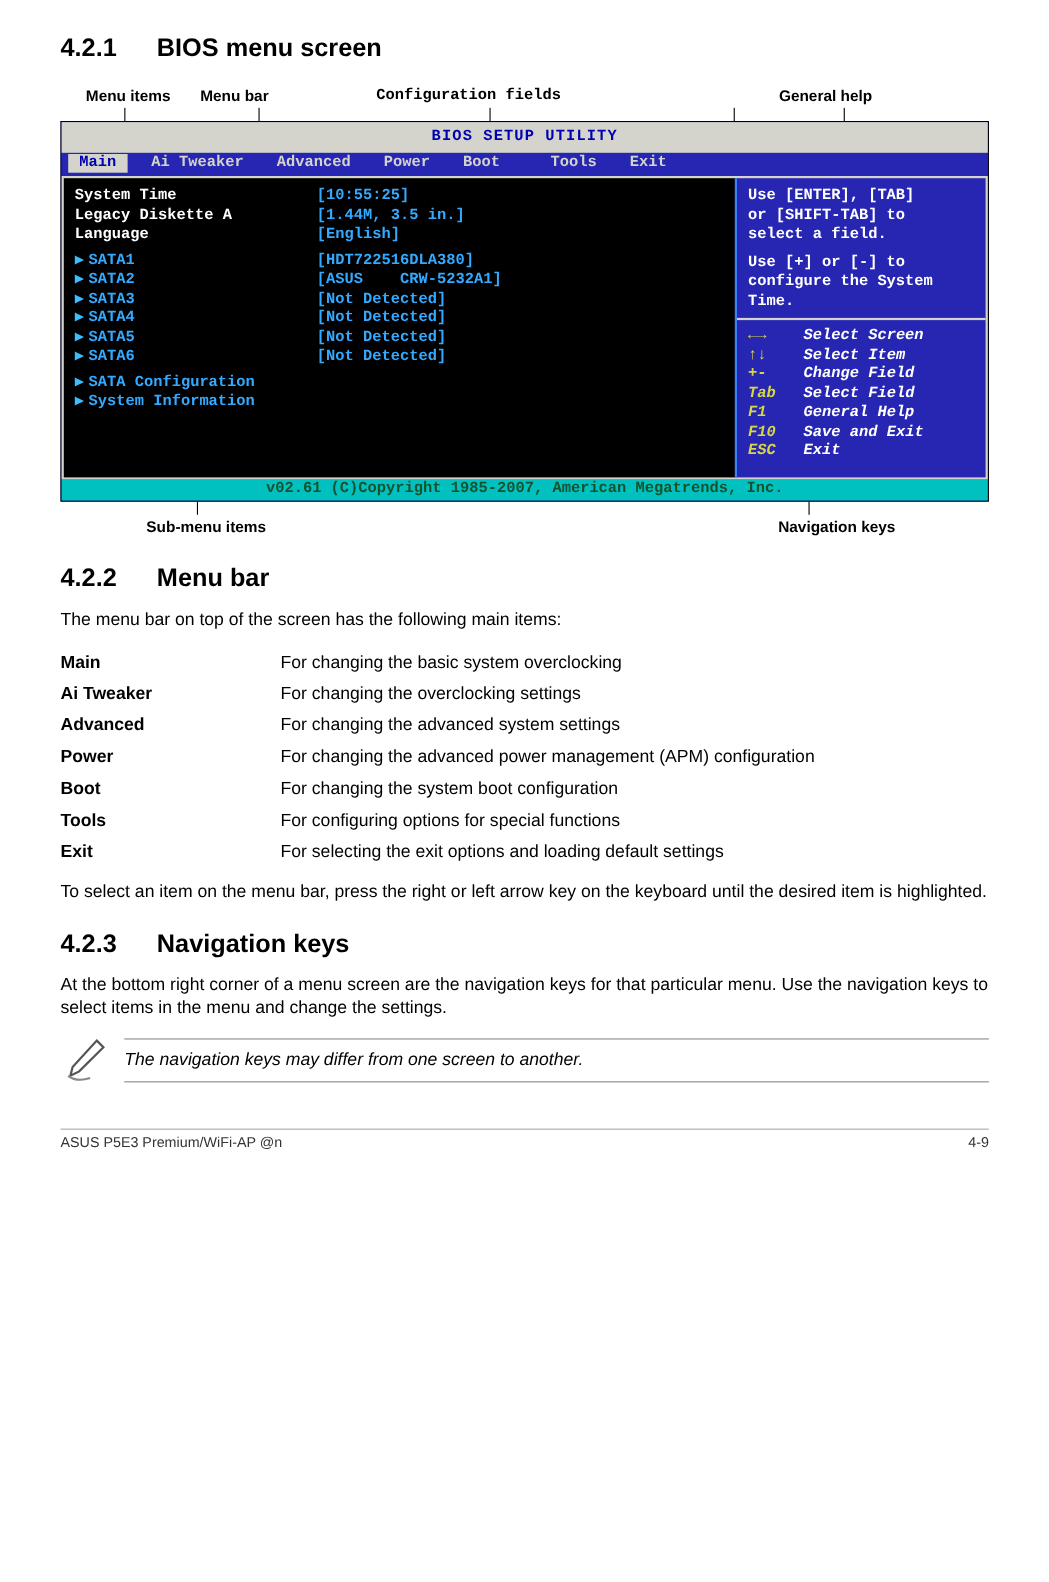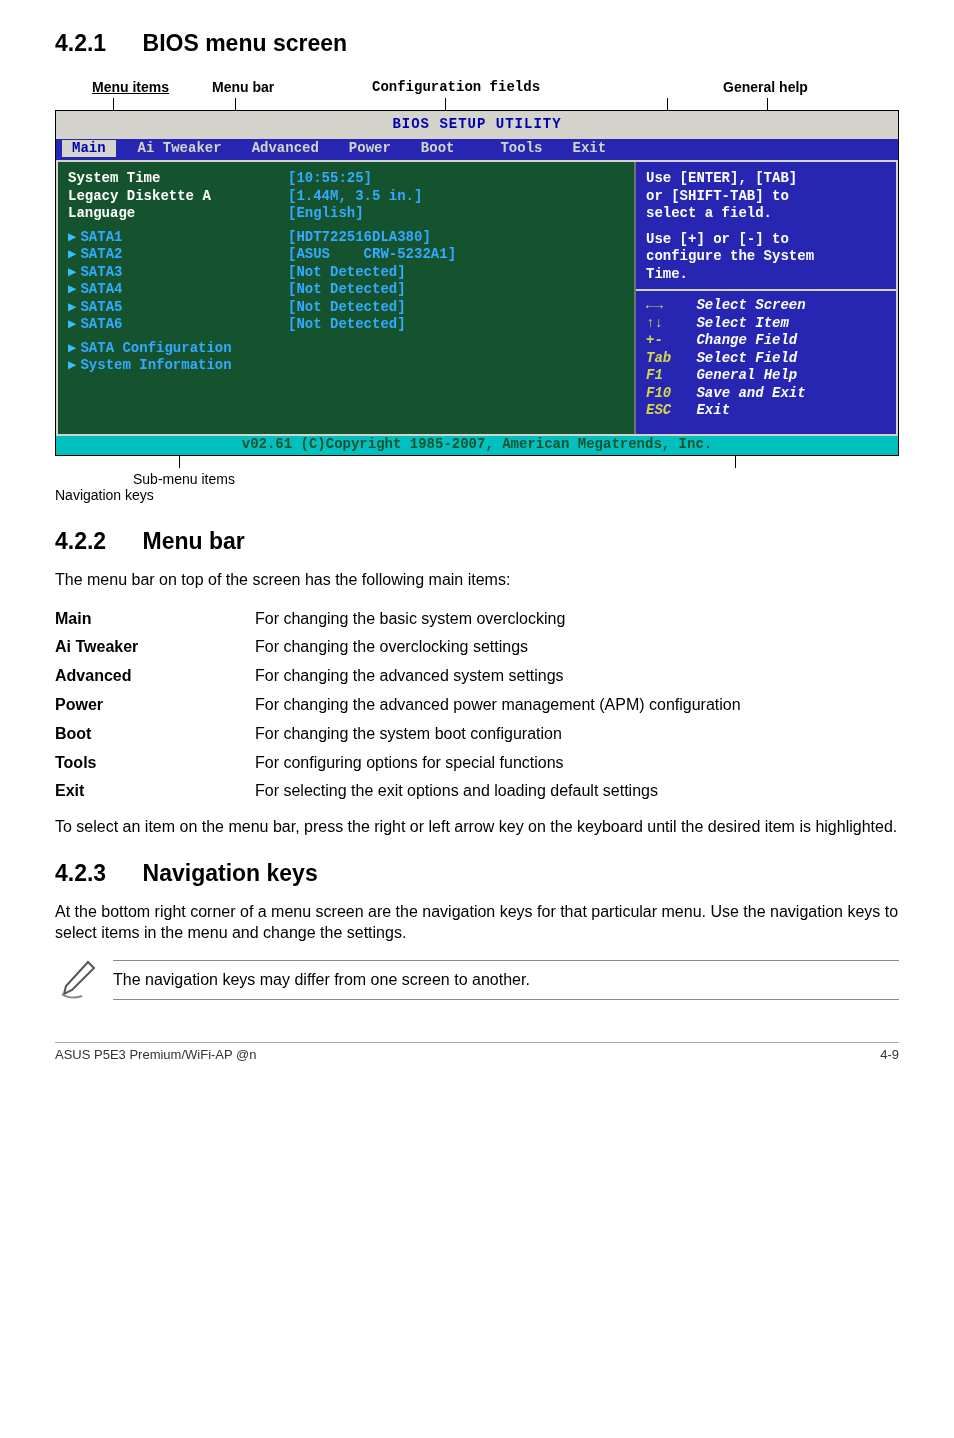--- a/index.html
+++ b/index.html
@@ -22,21 +22,21 @@
   .heading-num {
     display: inline-block;
     margin-right: 30px;
   }
   .labels-row {
     display: flex;
     font-size: 14px;
     font-weight: bold;
     margin-bottom: 3px;
   }
-  .label-mi { margin-left: 37px; width: 120px; text-decoration: underline; }
+  .label-mi { margin-left: 23px; width: 104px; }
   .label-mb { width: 160px; }
   .label-cf { width: 260px; font-family: Liberation Mono, monospace; }
   .label-gh { flex: 1; text-align: center; }
   .tick-row {
     position: relative;
     height: 12px;
   }
   .tick {
     position: absolute;
     width: 1px;
@@ -74,26 +74,26 @@
     color: #0000b3;
     padding: 0 10px;
   }
   .bios-body {
     display: flex;
     background: #d4d4cc;
     padding: 2px;
   }
   .bios-left {
     flex: 1;
-    background: #14532d;
+    background: #000000;
     padding: 8px 10px;
-    border-right: 2px solid #737373;
+    border-right: 2px solid #3b82f6;
   }
   .bios-right {
-    width: 260px;
+    width: 226px;
     background: #2626b3;
     padding: 8px 10px;
     color: #fff;
     display: flex;
     flex-direction: column;
   }
   .bl-row { display: flex; }
   .bl-key { width: 220px; color: #33aaff; }
   .bl-key.light { color: #fff; }
   .bl-val { color: #33aaff; white-space: pre; }
@@ -109,23 +109,22 @@
     background: #00c0c0;
     color: #14532d;
     text-align: center;
     padding: 0 0 2px 0;
     font-size: 14px;
   }
   .sub-labels {
     display: flex;
     justify-content: space-between;
     font-size: 14px;
-    font-weight: normal;
+    font-weight: bold;
     margin: 3px 0 25px 0;
-    flex-direction: column;
   }
   .sub-tick-row { position: relative; height: 12px; }
   .heading-2 {
     font-size: 23px;
     font-weight: bold;
     margin: 22px 0 14px 0;
   }
   p.body {
     font-size: 16px;
     line-height: 1.35;
@@ -142,20 +141,21 @@
     padding: 4px 0;
   }
   .def-term {
     width: 200px;
     font-weight: bold;
   }
   .note-box {
     display: flex;
     align-items: center;
     margin: 12px 0 40px 0;
+    font-style: italic;
   }
   .note-icon {
     width: 46px;
     min-width: 46px;
     margin-right: 12px;
     display: flex;
     align-items: center;
     justify-content: center;
   }
   .note-content {

